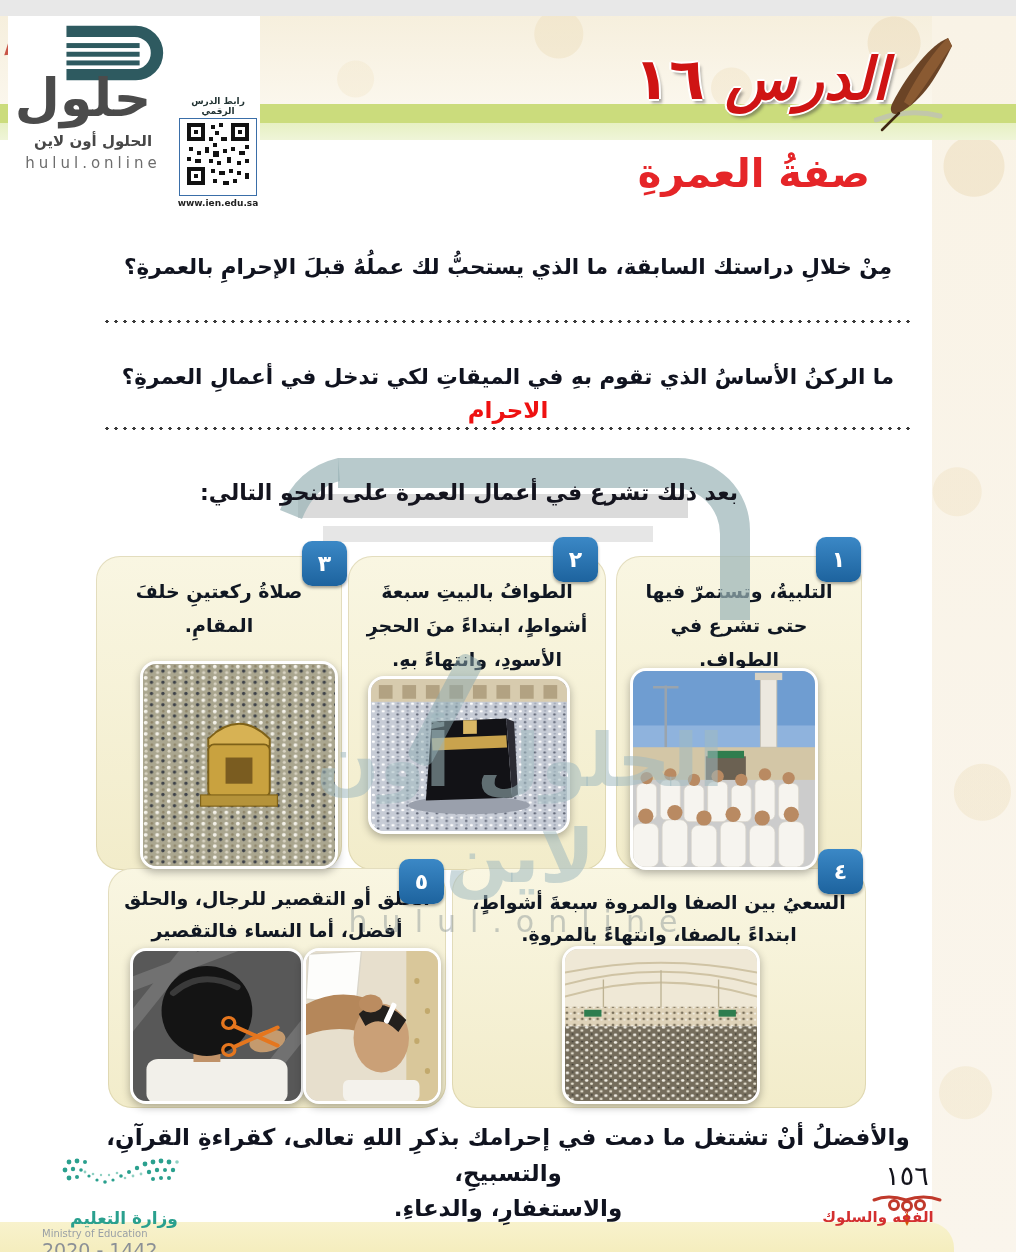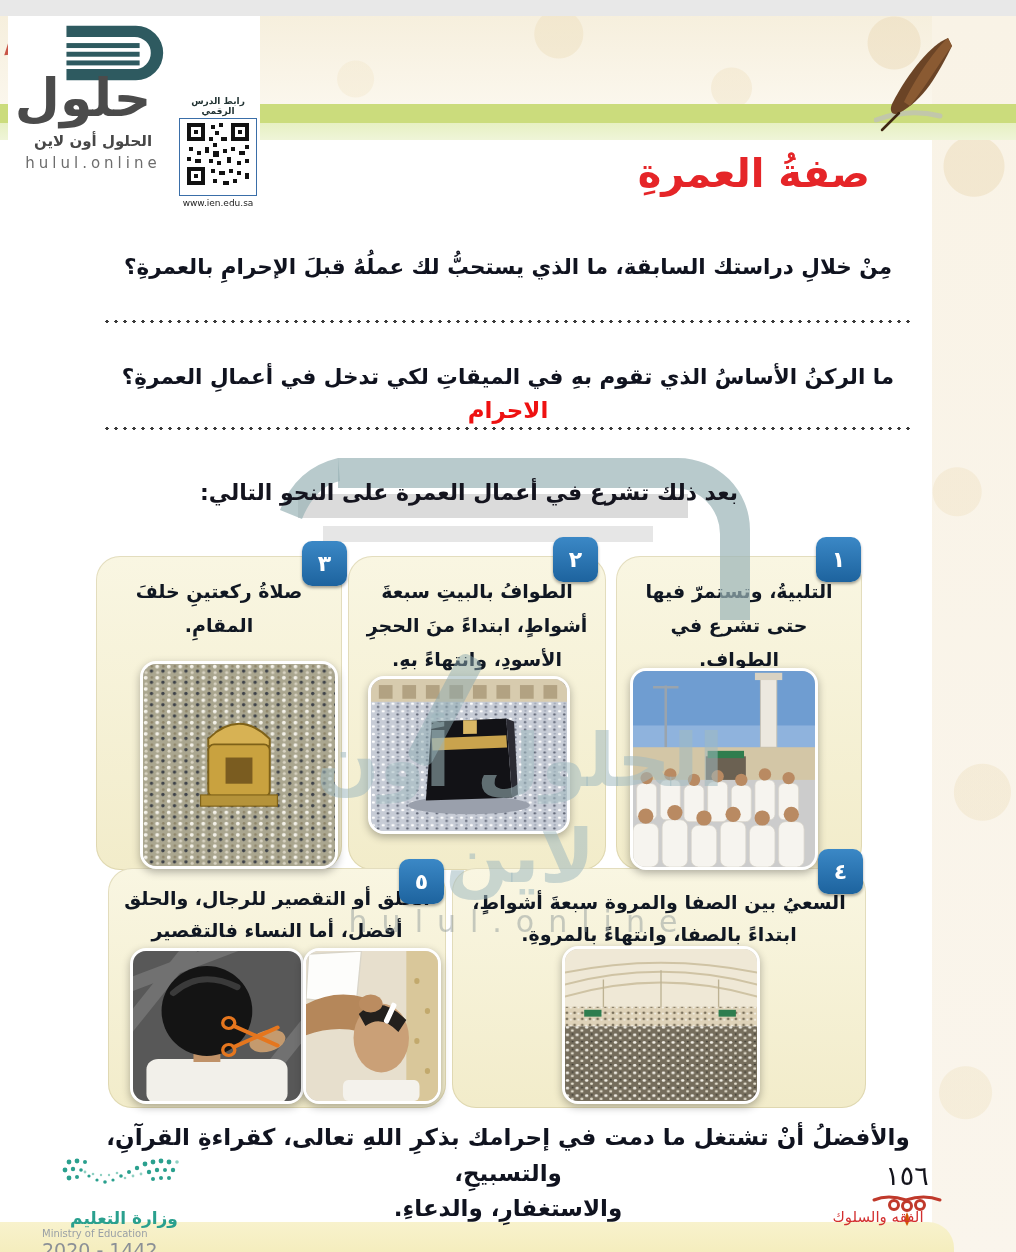--- a/index.html
+++ b/index.html
@@ -41,21 +41,21 @@
   .book-icon{position:absolute;left:20px;top:6px;}
   .wordmark{position:absolute;left:0;top:56px;width:150px;text-align:center;
     font-size:52px;font-weight:bold;color:#4b4b4b;line-height:1;}
   .tagline{position:absolute;left:0;top:116px;width:170px;text-align:center;
     font-size:15px;font-weight:bold;color:#474747;}
   .domain{position:absolute;left:0;top:138px;width:170px;text-align:center;
     font-size:15px;color:#6d6d6d;letter-spacing:4px;}
   .qr-wrap{position:absolute;left:168px;top:80px;width:84px;text-align:center;}
   .qr-label{font-size:9px;font-weight:bold;color:#233;}
   .qr-frame{margin:2px auto 0;width:72px;height:72px;border:1px solid #3a6ea8;background:#fff;padding:2px;}
-  .qr-url{font-size:9px;font-weight:normal;color:#222;margin-top:2px;text-align:center;}
+  .qr-url{font-size:9px;font-weight:bold;color:#222;margin-top:2px;text-align:center;}
   
   .feather{position:absolute;right:58px;top:18px;z-index:4;}
   .lesson-title{
     position:absolute;right:128px;top:34px;z-index:4;direction:rtl;
     font-size:58px;font-weight:bold;color:#cf1414;line-height:1;
     text-shadow:-2px 0 0 #fff,2px 0 0 #fff,0 -2px 0 #fff,0 2px 0 #fff,3px 4px 3px rgba(60,60,60,.45);
     font-style:italic;letter-spacing:1px;
   }
   .lesson-title .num{font-style:normal;}
   .main-title{
@@ -122,21 +122,21 @@
   .bottom-band{position:absolute;left:0;right:62px;bottom:0;height:46px;z-index:1;
      background:linear-gradient(180deg,#f8f2cd,#f3ebb6);border-top-right-radius:26px;}
   .ministry{position:absolute;left:24px;top:1138px;width:200px;z-index:3;text-align:center;}
   .ministry-ar{font-size:17px;font-weight:bold;color:#2aa08e;margin-top:2px;}
   .ministry-en{font-size:10px;color:#9aa0a6;text-align:left;padding-left:18px;}
   .ministry-years{font-size:19px;color:#8b9096;text-align:left;padding-left:18px;}
   .pagenum{position:absolute;left:862px;top:1144px;width:90px;z-index:3;text-align:center;
      font-size:27px;font-weight:normal;color:#14141c;direction:rtl;}
   .page-ornament{position:absolute;left:868px;top:1176px;z-index:3;}
   .subject{position:absolute;left:812px;top:1192px;width:132px;z-index:3;text-align:center;
-     direction:rtl;font-size:15px;font-weight:normal;color:#d32f2f;}
+     direction:rtl;font-size:15px;font-weight:bold;color:#d32f2f;}
 </style>
 </head>
 <body>
 
 <div id="page">
 
   <div class="top-ornament"></div>
   <div class="right-ornament"></div>
   <div class="green-band"></div>
   <div class="pencil-tip"></div>
@@ -201,20 +201,24 @@
       <div class="qr-url">www.ien.edu.sa</div>
     </div>
   </div>
 
   <svg class="feather" width="84" height="100" viewBox="0 0 84 100">
     <path d="M2,86 Q34,74 66,82" fill="none" stroke="#bdbdbd" stroke-width="5" opacity=".7" stroke-linecap="round"></path>
     <path d="M74,4 C58,10 34,38 18,70 C15,77 18,82 25,79 C50,66 64,40 78,12 Z" fill="#6b4426"></path>
     <path d="M74,4 C62,14 44,40 30,68 L36,72 C52,52 66,28 78,12 Z" fill="#8a5a32"></path>
     <path d="M25,79 L8,96" stroke="#3f2712" stroke-width="2.5" stroke-linecap="round"></path>
   </svg>
+  <div class="lesson-title">
+    <span>الدرس</span>
+    <span class="num">١٦</span>
+  </div>
   <h1 class="main-title">صفةُ العمرةِ</h1>
 
   <div class="q q1">مِنْ خلالِ دراستك السابقة، ما الذي يستحبُّ لك عملُهُ قبلَ الإحرامِ بالعمرةِ؟</div>
   <div class="dotline dots1"></div>
 
   <div class="q q2">ما الركنُ الأساسُ الذي تقوم بهِ في الميقاتِ لكي تدخل في أعمالِ العمرةِ؟</div>
   <div class="answer a2">الاحرام</div>
   <div class="dotline dots2"></div>
 
   <svg class="wm-book" width="520" height="240" viewBox="0 0 520 240">

